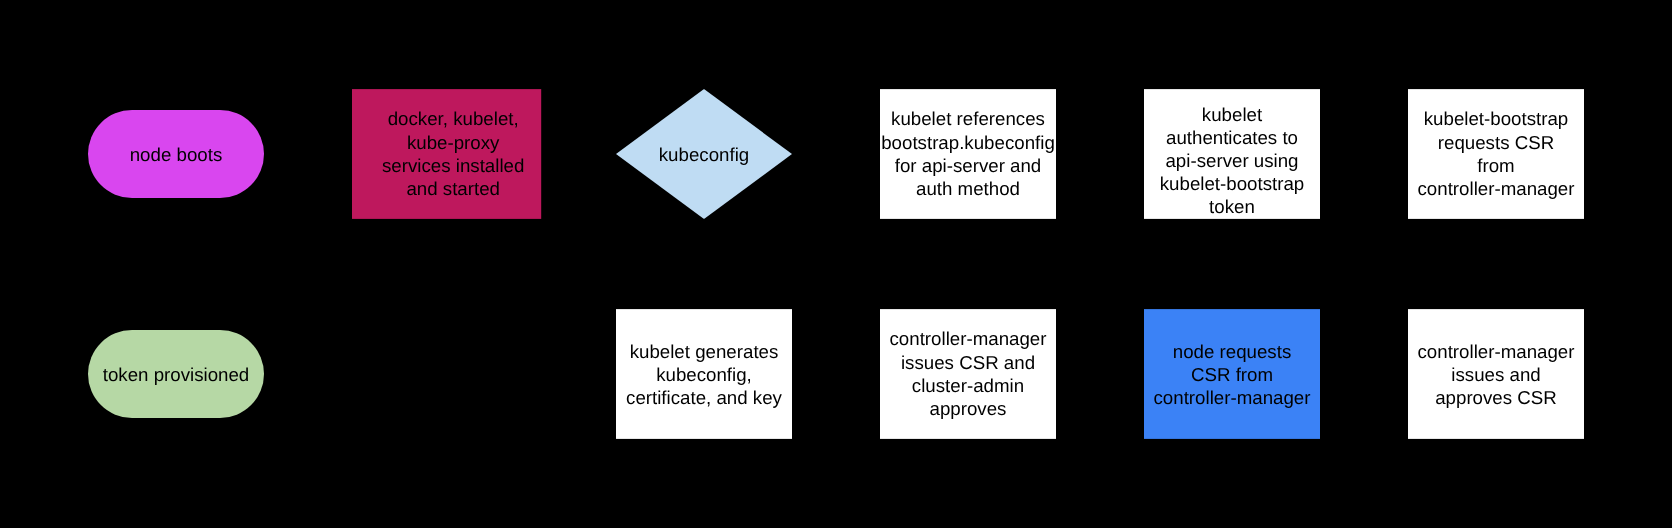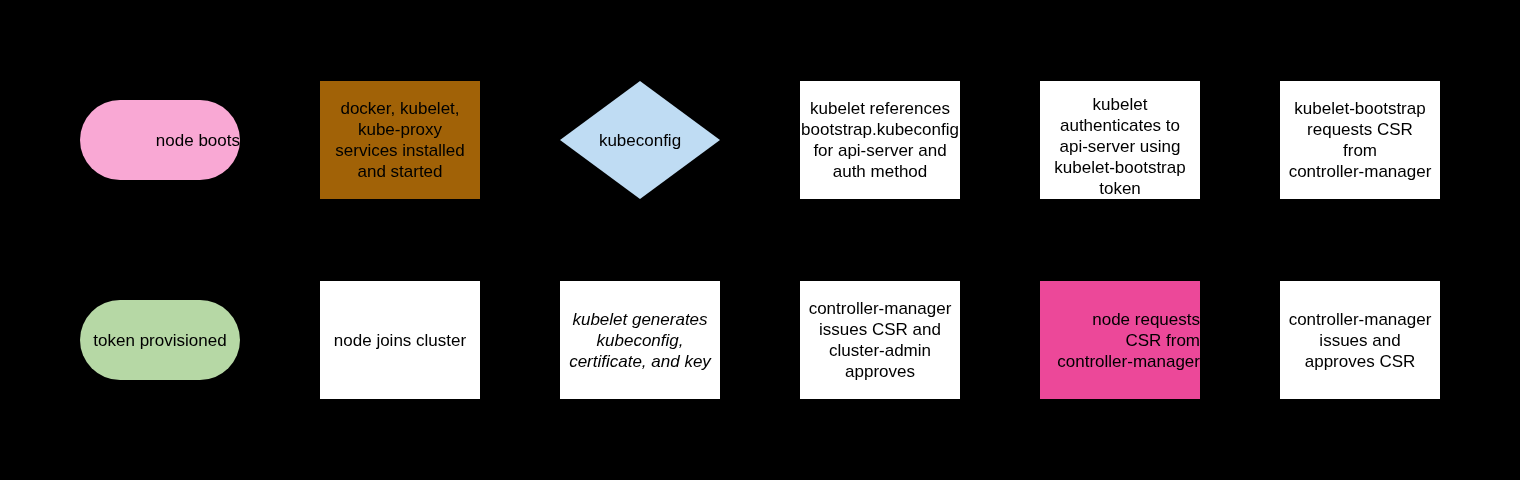--- a/index.html
+++ b/index.html
@@ -50,35 +50,35 @@
   
   .p11 { left: 80px;   top: 100px; }
   .p12 { left: 320px;  top: 81px; }
   .p13 { left: 560px;  top: 81px; }
   .p14 { left: 800px;  top: 81px; }
   .p15 { left: 1040px; top: 81px; }
   .p16 { left: 1280px; top: 81px; }
   
   .p21 { left: 80px;   top: 300px; }
   .p22 { left: 320px;  top: 281px; }
-  .p23 { left: 560px;  top: 281px; font-style: italic; }
+  .p23 { left: 560px;  top: 281px; }
   .p24 { left: 800px;  top: 281px; }
   .p25 { left: 1040px; top: 281px; }
   .p26 { left: 1280px; top: 281px; }
 </style>
 </head>
 <body style="background: rgb(0, 0, 0);">
 
 <div id="canvas">
 
-  <div class="node pill p11" style="background: #f9a8d4; color: rgb(0, 0, 0); text-align: right;">
+  <div class="node pill p11" style="background: #d946ef; color: rgb(0, 0, 0);">
     <span class="label">node boots</span>
   </div>
 
-  <div class="node rect p12" style="background: #a16207; color: rgb(0, 0, 0);">
+  <div class="node rect p12" style="background: #be185d; color: rgb(0, 0, 0); padding-left: 12px;">
     <span class="label">docker, kubelet,
 kube-proxy
 services installed
 and started</span>
   </div>
 
   <div class="node diamond p13" style="background: rgb(191, 220, 243); color: rgb(0, 0, 0);">
     <span class="label">kubeconfig</span>
   </div>
 
@@ -101,38 +101,35 @@
     <span class="label">kubelet-bootstrap
 requests CSR
 from
 controller-manager</span>
   </div>
 
   <div class="node pill p21" style="background: rgb(182, 216, 165); color: rgb(0, 0, 0);">
     <span class="label">token provisioned</span>
   </div>
 
-  <div class="node rect p22" style="background: rgb(255, 255, 255); color: rgb(0, 0, 0);">
-    <span class="label">node joins cluster</span>
-  </div>
 
   <div class="node rect p23" style="background: rgb(255, 255, 255); color: rgb(0, 0, 0);">
     <span class="label">kubelet generates
 kubeconfig,
 certificate, and key</span>
   </div>
 
   <div class="node rect p24" style="background: rgb(255, 255, 255); color: rgb(0, 0, 0);">
     <span class="label">controller-manager
 issues CSR and
 cluster-admin
 approves</span>
   </div>
 
-  <div class="node rect p25" style="background: #ec4899; color: rgb(0, 0, 0); text-align: right;">
+  <div class="node rect p25" style="background: #3b82f6; color: rgb(0, 0, 0);">
     <span class="label">node requests
 CSR from
 controller-manager</span>
   </div>
 
   <div class="node rect p26" style="background: rgb(255, 255, 255); color: rgb(0, 0, 0);">
     <span class="label">controller-manager
 issues and
 approves CSR</span>
   </div>

